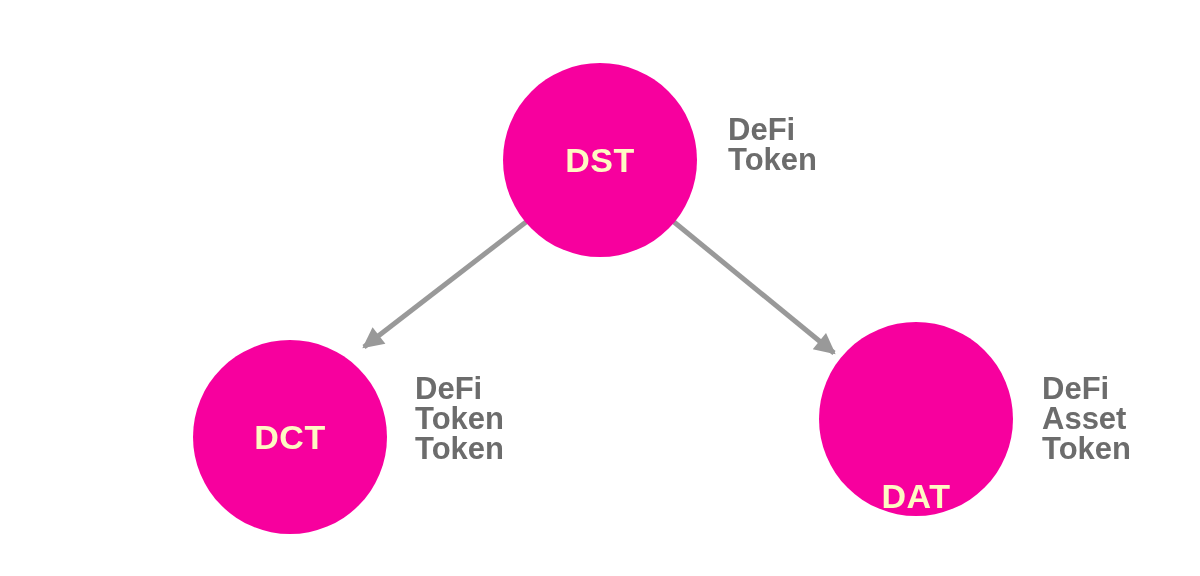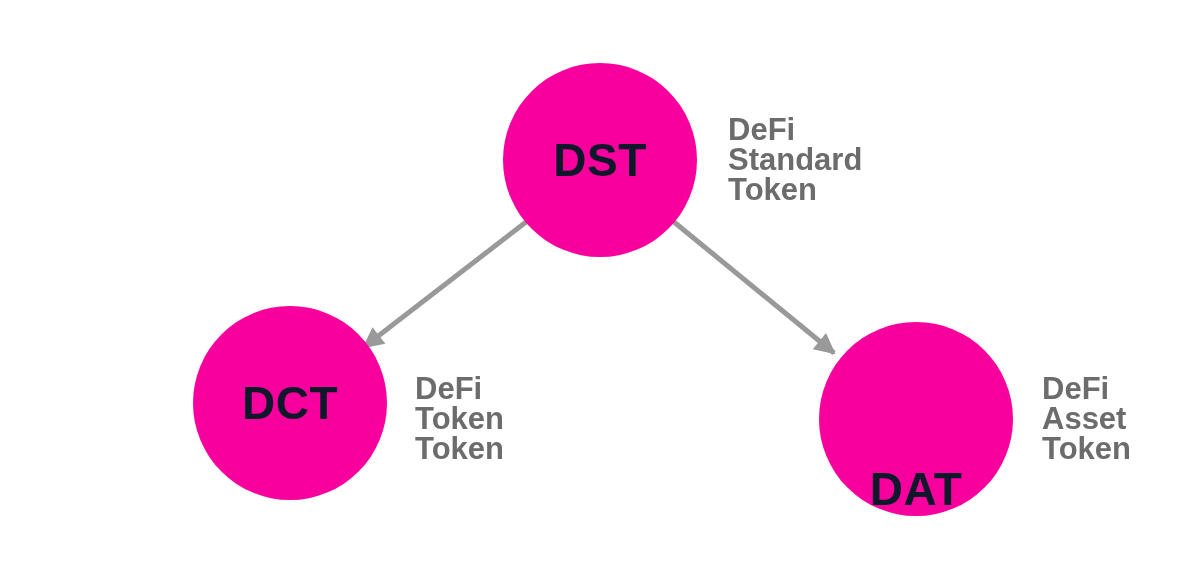--- a/index.html
+++ b/index.html
@@ -31,37 +31,37 @@
     position: absolute;
     width: 194px;
     height: 194px;
     border-radius: 50%;
     background: #f7009e;
     display: flex;
     align-items: center;
     justify-content: center;
   }
   .node-abbr {
-    color: #0f172a;
-    font-size: 46px;
+    color: #fef9c3;
+    font-size: 34px;
     font-weight: bold;
     letter-spacing: 0.5px;
     user-select: none;
   }
   .node-label {
     position: absolute;
     color: #6c6c6c;
     font-size: 31px;
     font-weight: 600;
     line-height: 30px;
     white-space: nowrap;
   }
   
   .pos-dst-circle { left: 503px; top: 63px; }
-  .pos-dct-circle { left: 193px; top: 306px; }
+  .pos-dct-circle { left: 193px; top: 340px; }
   .pos-dat-circle { left: 819px; top: 322px; align-items: flex-end; }
   
   .pos-dst-label { left: 728px; top: 115px; }
   .pos-dct-label { left: 415px; top: 374px; }
   .pos-dat-label { left: 1042px; top: 374px; }
 </style>
 </head>
 <body>
 
 <div class="canvas">
@@ -74,21 +74,20 @@
     </defs>
     <line class="edge-line" x1="526" y1="222" x2="364" y2="347" marker-end="url(#arrowhead)"></line>
     <line class="edge-line" x1="674" y1="222" x2="834" y2="353" marker-end="url(#arrowhead)"></line>
   </svg>
 
   <div class="node-circle pos-dst-circle">
     <span class="node-abbr">DST</span>
   </div>
   <div class="node-label pos-dst-label">
     <div>DeFi</div>
-    <div>Standard</div>
     <div>Token</div>
   </div>
 
   <div class="node-circle pos-dct-circle">
     <span class="node-abbr">DCT</span>
   </div>
   <div class="node-label pos-dct-label">
     <div>DeFi</div>
     <div>Token</div>
     <div>Token</div>

